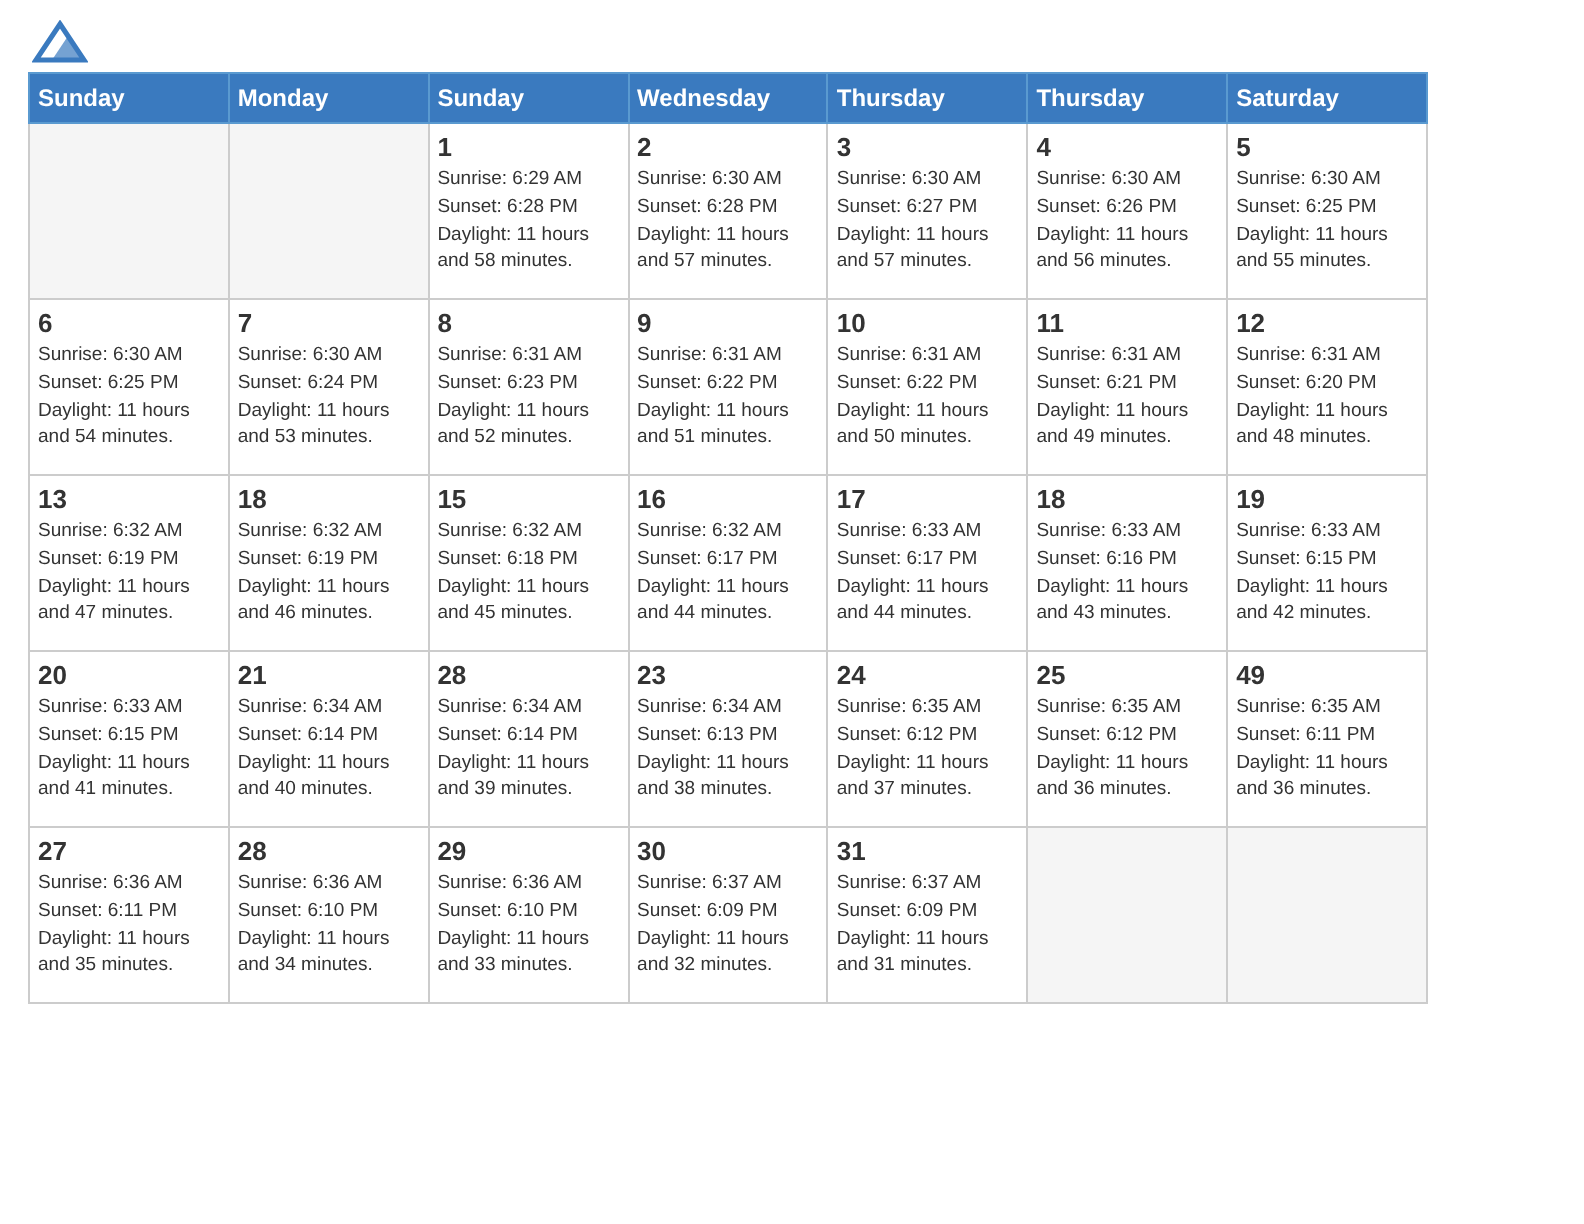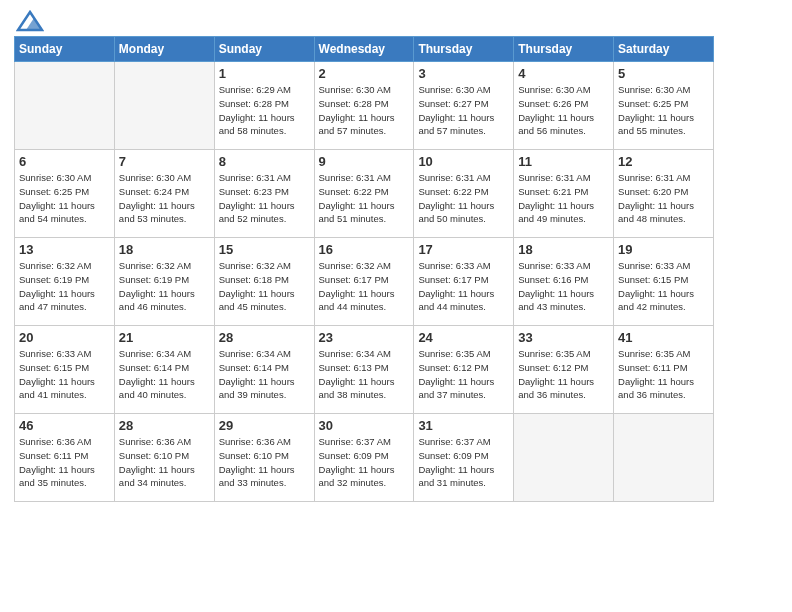--- a/index.html
+++ b/index.html
@@ -230,31 +230,31 @@
           </td>
           <td>
             <span class="day-number">23</span>
             <div class="cell-info">Sunrise: 6:34 AM<br>Sunset: 6:13 PM<br>Daylight: 11 hours and 38 minutes.</div>
           </td>
           <td>
             <span class="day-number">24</span>
             <div class="cell-info">Sunrise: 6:35 AM<br>Sunset: 6:12 PM<br>Daylight: 11 hours and 37 minutes.</div>
           </td>
           <td>
-            <span class="day-number">33</span>
+            <span class="day-number">25</span>
             <div class="cell-info">Sunrise: 6:35 AM<br>Sunset: 6:12 PM<br>Daylight: 11 hours and 36 minutes.</div>
           </td>
           <td>
-            <span class="day-number">41</span>
+            <span class="day-number">49</span>
             <div class="cell-info">Sunrise: 6:35 AM<br>Sunset: 6:11 PM<br>Daylight: 11 hours and 36 minutes.</div>
           </td>
         </tr>
         <tr>
           <td>
-            <span class="day-number">46</span>
+            <span class="day-number">27</span>
             <div class="cell-info">Sunrise: 6:36 AM<br>Sunset: 6:11 PM<br>Daylight: 11 hours and 35 minutes.</div>
           </td>
           <td>
             <span class="day-number">28</span>
             <div class="cell-info">Sunrise: 6:36 AM<br>Sunset: 6:10 PM<br>Daylight: 11 hours and 34 minutes.</div>
           </td>
           <td>
             <span class="day-number">29</span>
             <div class="cell-info">Sunrise: 6:36 AM<br>Sunset: 6:10 PM<br>Daylight: 11 hours and 33 minutes.</div>
           </td>

